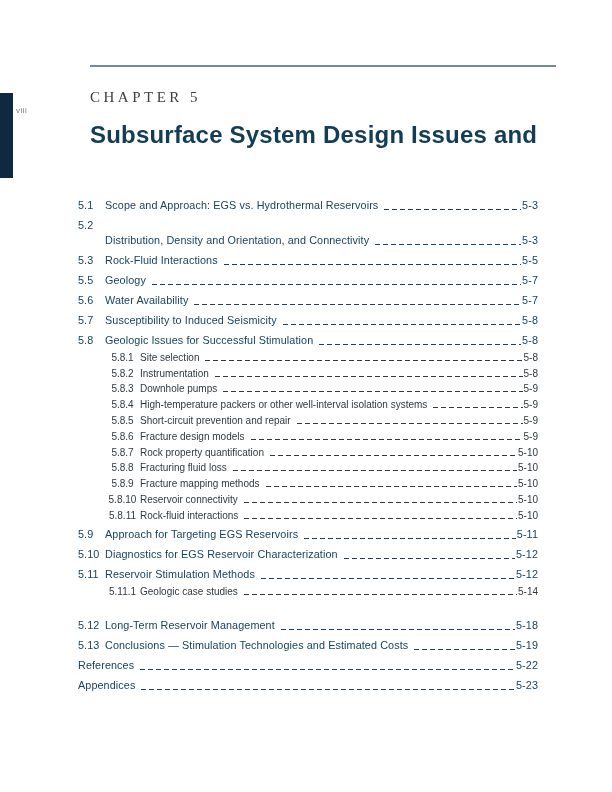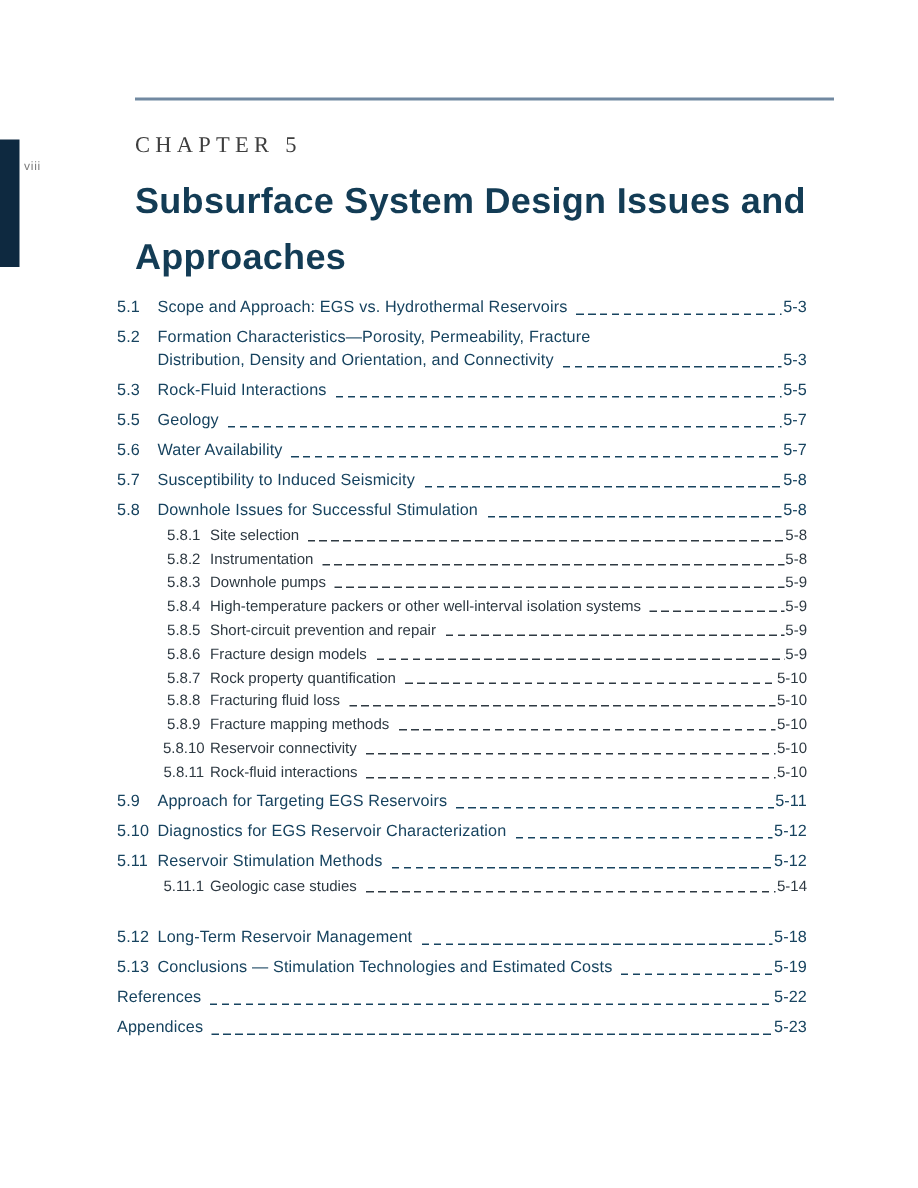--- a/index.html
+++ b/index.html
@@ -104,32 +104,30 @@
 </head>
 <body>
 
 <div class="page">
   <div class="top-rule"></div>
   <div class="side-tab"></div>
   <div class="folio">viii</div>
   <div class="chapter-label">CHAPTER 5</div>
   <div class="doc-title">
     <span>Subsurface System Design Issues and</span>
-    <span>Approaches</span>
   </div>
   <div class="toc">
       <div class="row l1">
         <span class="num">5.1</span>
         <span class="label">Scope and Approach: EGS vs. Hydrothermal Reservoirs</span>
         <div class="leader"></div>
         <span class="pagenum">5-3</span>
       </div>
       <div class="row l1">
         <span class="num">5.2</span>
-        <span class="label">Formation Characteristics—Porosity, Permeability, Fracture</span>
       </div>
       <div class="row l1 cont">
         <span class="label">Distribution, Density and Orientation, and Connectivity</span>
         <div class="leader"></div>
         <span class="pagenum">5-3</span>
       </div>
       <div class="row l1">
         <span class="num">5.3</span>
         <span class="label">Rock-Fluid Interactions</span>
         <div class="leader"></div>
@@ -148,21 +146,21 @@
         <span class="pagenum">5-7</span>
       </div>
       <div class="row l1">
         <span class="num">5.7</span>
         <span class="label">Susceptibility to Induced Seismicity</span>
         <div class="leader"></div>
         <span class="pagenum">5-8</span>
       </div>
       <div class="row l1">
         <span class="num">5.8</span>
-        <span class="label">Downhole Issues for Successful Stimulation</span>
+        <span class="label">Geologic Issues for Successful Stimulation</span>
         <div class="leader"></div>
         <span class="pagenum">5-8</span>
       </div>
       <div class="row l2">
         <span class="num">5.8.1</span>
         <span class="label">Site selection</span>
         <div class="leader"></div>
         <span class="pagenum">5-8</span>
       </div>
       <div class="row l2">

